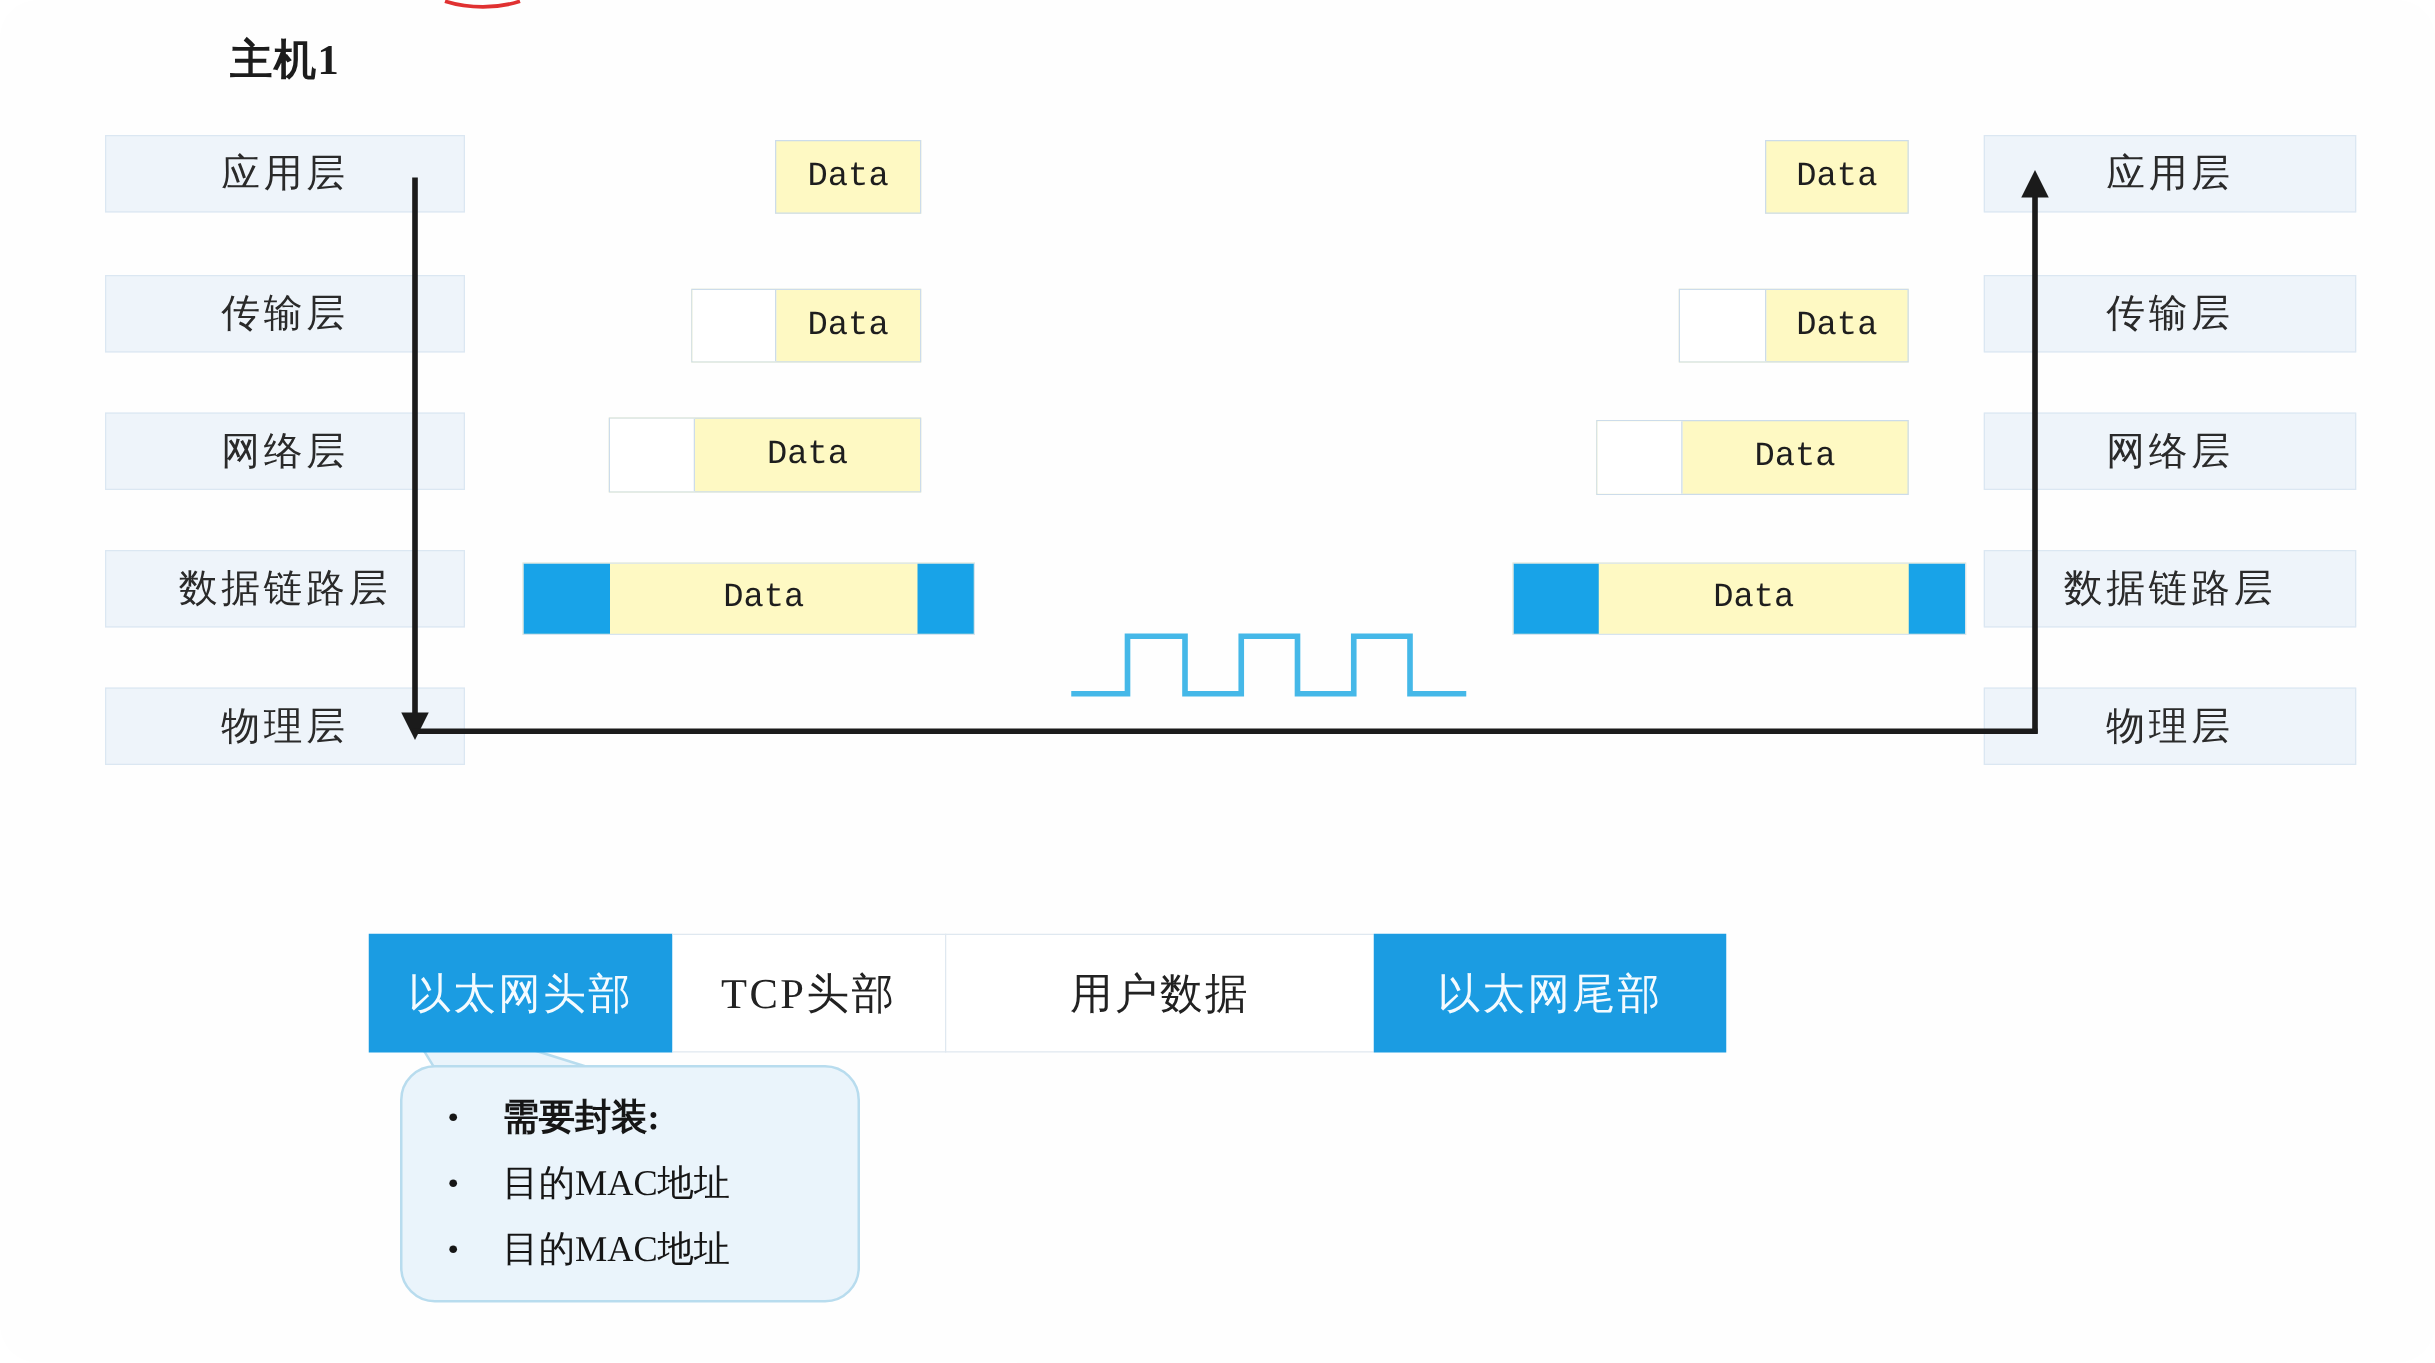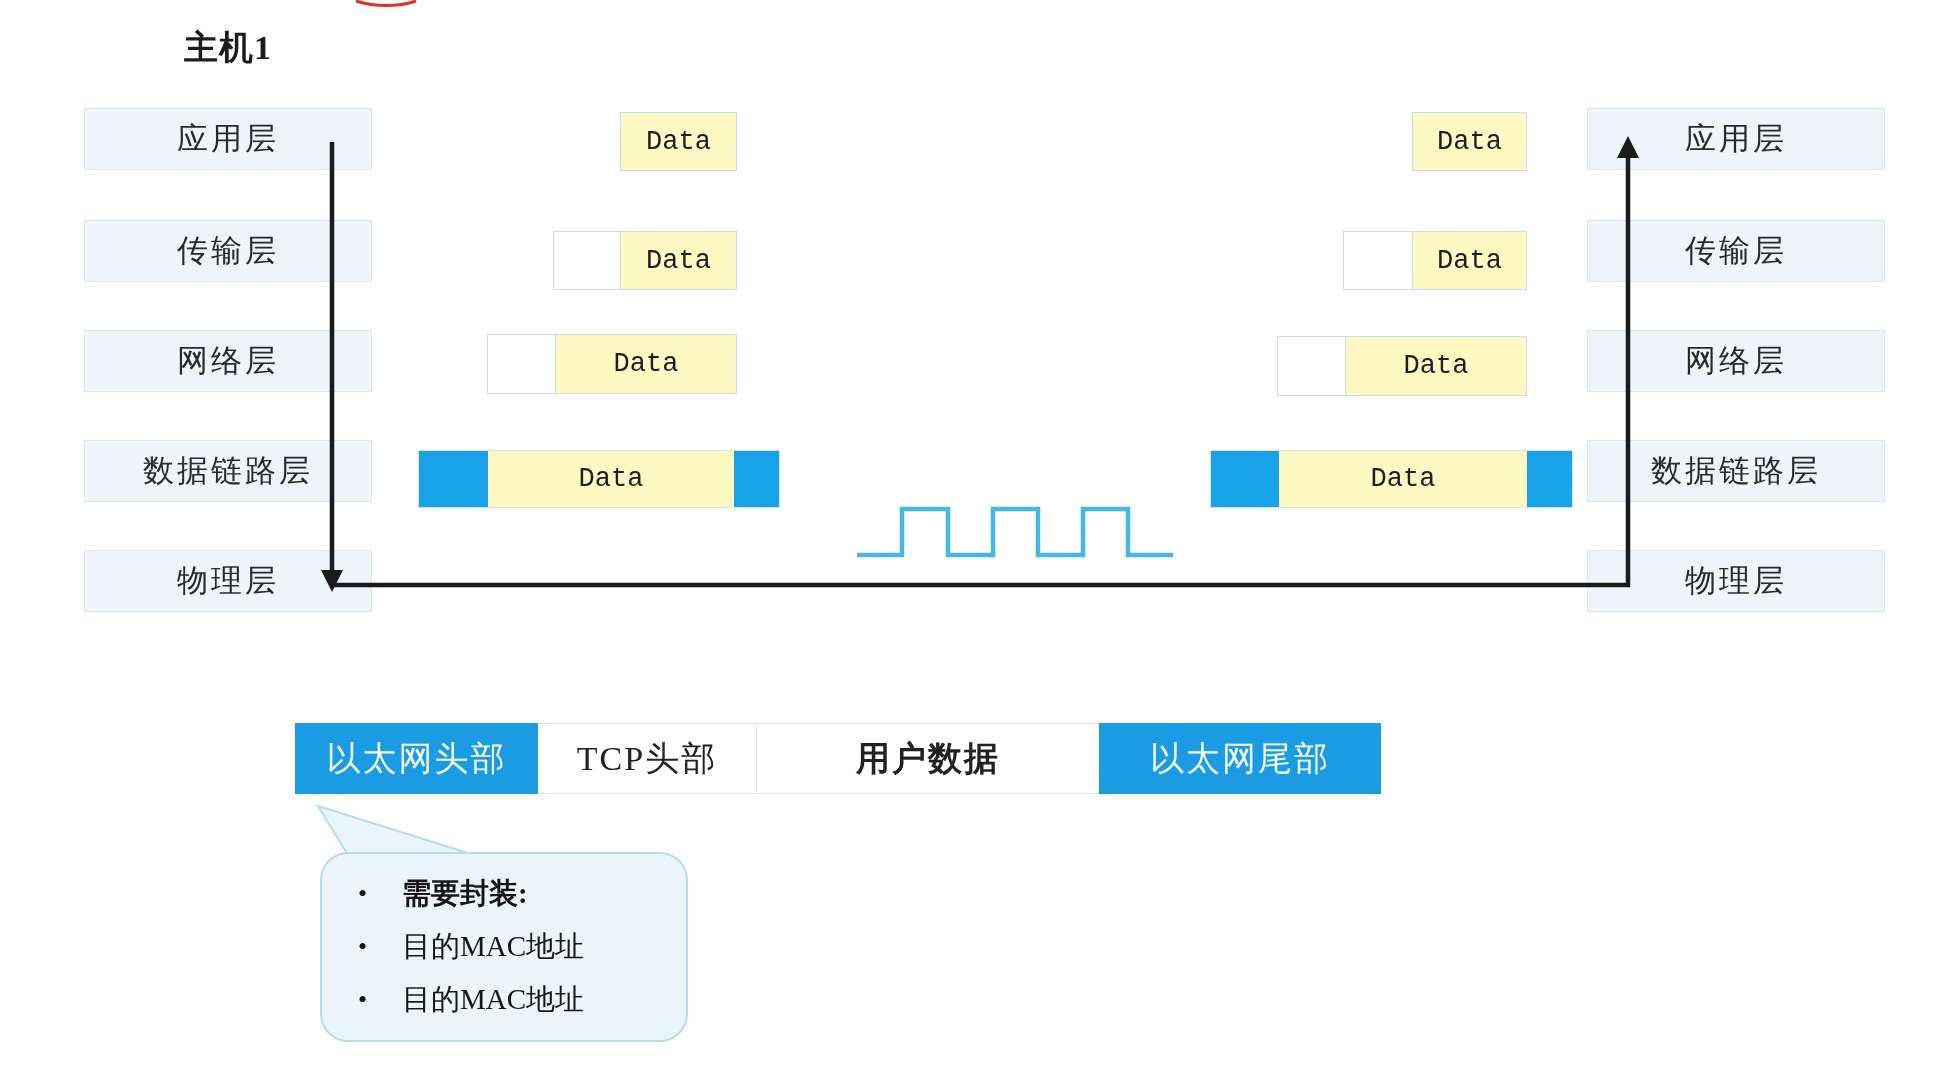--- a/index.html
+++ b/index.html
@@ -17,21 +17,21 @@
     display:flex;align-items:center;justify-content:center;
     font-size:31px;color:#2a2a2a;letter-spacing:3px;box-sizing:border-box;font-family:Liberation Serif, serif;
   }
   .data-row{
     position:absolute;display:flex;background:#fef9c3;border:1px solid #ccdcea;box-sizing:border-box;
   }
   .cell{box-sizing:border-box;display:flex;align-items:center;justify-content:center;}
   .cell.hdr{border-right:1px solid #ccdcea;background:#fff;}
   .cell.data{flex:1;font-family:"Liberation Mono","DejaVu Sans Mono",monospace;font-size:27px;color:#1e1e1e;}
   .cell.blue{background:#18a3e8;}
-  .frame-bar{position:absolute;display:flex;height:71px;}
+  .frame-bar{position:absolute;display:flex;height:95px;margin-top:24px;}
   .seg{
     box-sizing:border-box;display:flex;align-items:center;justify-content:center;
     font-size:34px;color:#222;background:#fff;
     border-top:1px solid #dfe8f0;border-bottom:1px solid #dfe8f0;letter-spacing:2px;
   }
   .seg.plain + .seg.plain{border-left:1px solid #dfe8f0;}
   .seg.blue{background:#1b9ce2;color:#f4fbff;border:none;}
   .callout{
     position:absolute;background:#eaf4fb;border:2px solid #b8dcee;border-radius:28px;
     display:flex;flex-direction:column;justify-content:space-around;
@@ -93,21 +93,21 @@
   </div>
   <div class="data-row" style="left:1210px;top:450px;width:363px;height:58px;border-color:#d7e4ef;">
     <div class="cell blue" style="width:68px;"></div>
     <div class="cell data">Data</div>
     <div class="cell blue" style="width:45px;"></div>
   </div>
 
   <div class="frame-bar" style="left:295px;top:723px;">
     <div class="seg blue" style="width:243px;">以太网头部</div>
     <div class="seg plain" style="width:218px;">TCP头部</div>
-    <div class="seg plain" style="width:343px;font-weight:bold;">用户数据</div>
+    <div class="seg plain" style="width:343px;">用户数据</div>
     <div class="seg blue" style="width:282px;">以太网尾部</div>
   </div>
 
   <div class="callout" style="left:320px;top:852px;width:368px;height:190px;">
     <div class="callout-row bold">
       <span class="bullet">•</span>
       <span class="item-text">需要封装:</span>
     </div>
     <div class="callout-row">
       <span class="bullet">•</span>

